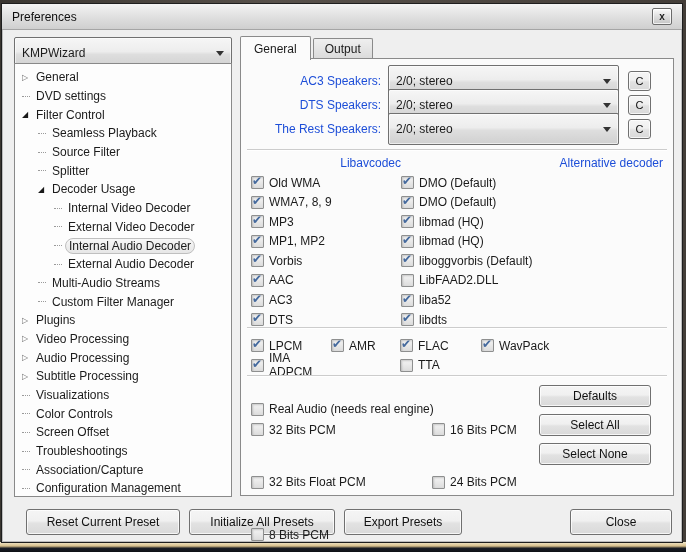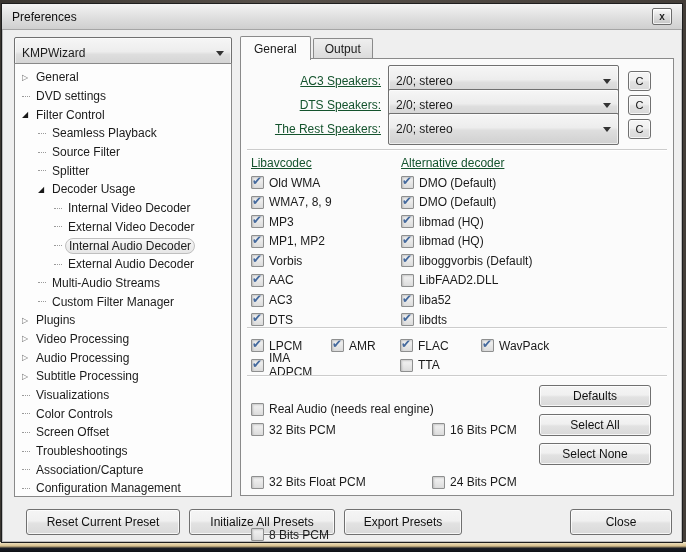--- a/index.html
+++ b/index.html
@@ -61,21 +61,21 @@
     border: 1px solid #8E8F8F; border-radius: 1px;
     background: linear-gradient(#F4F4F4, #DCDCDC);
     box-shadow: inset 1px 1px 2px rgba(0,0,0,.18);
     margin-right: 5px;
   }
   .cb.checked::after {
     content: "\2714"; position: absolute; left: 0px; top: -3px;
     font-size: 12px; color: #44699D;
   }
   .cbrow { display: flex; align-items: center; height: 19px; }
-  .purple { color: #14532d; text-decoration: underline; }
+  .purple { color: #1d4ed8; }
   
   .preset-combo { position: absolute; left: 12px; top: 33px; width: 218px; height: 22px; }
   .tree-box {
     position: absolute; left: 12px; top: 59px; width: 218px; height: 434px;
     background: #FDFDFD; border: 1px solid #898989; padding: 4px 2px 0 2px;
     overflow: hidden;
   }
   .tree-row { display: flex; align-items: center; height: 18.7px; white-space: nowrap; }
   .tree-row[data-level="0"] { padding-left: 5px; }
   .tree-row[data-level="1"] { padding-left: 21px; }
@@ -111,21 +111,21 @@
     position: absolute; left: 238px; top: 54px; width: 434px; height: 438px;
     background: #FBFBFB; border: 1px solid #8a8a8a; z-index: 2;
   }
   .speakers { position: absolute; top: 12px; left: 8px; right: 22px; }
   .spk-row { display: flex; align-items: center; margin-bottom: 4px; height: 20px; }
   .spk-label { width: 132px; text-align: right; margin-right: 7px; }
   .spk-combo { flex: 1; height: 20px; gap: 43px; }
   .c-btn { width: 23px; height: 20px; margin-left: 9px; font-size: 11px; border-radius: 3px; }
   .sep { position: absolute; left: 6px; right: 6px; border-top: 1px solid #CCCCCC; border-bottom: 1px solid #FFFFFF; }
   .sep1 { top: 90px; } .sep2 { top: 268px; } .sep3 { top: 316px; }
-  .codecs { position: absolute; top: 97px; left: 10px; right: 10px; }
+  .codecs { position: absolute; top: 97px; left: 10px; right: 10px; text-align: right; }
   .codec-headers { display: grid; grid-template-columns: 150px auto; margin-bottom: 3px; }
   .codec-grid { display: grid; grid-template-columns: 150px auto; grid-auto-rows: 19.6px; }
   .extra { position: absolute; top: 277px; left: 10px; display: grid; grid-template-columns: 80px 69px 81px auto; grid-auto-rows: 19.5px; }
   .pcm { position: absolute; top: 340px; left: 10px; }
   .pcm-grid { display: grid; grid-template-columns: 149px auto; grid-auto-rows: 20.5px; gap: 32px; }
   .pcm .cbrow { height: 20.5px; }
   .side-buttons { position: absolute; top: 326px; right: 22px; width: 112px; }
   .side-buttons .btn { height: 22px; margin-bottom: 7px; }
   
   .footer { position: absolute; left: 24px; top: 505px; right: 10px; display: flex; }

